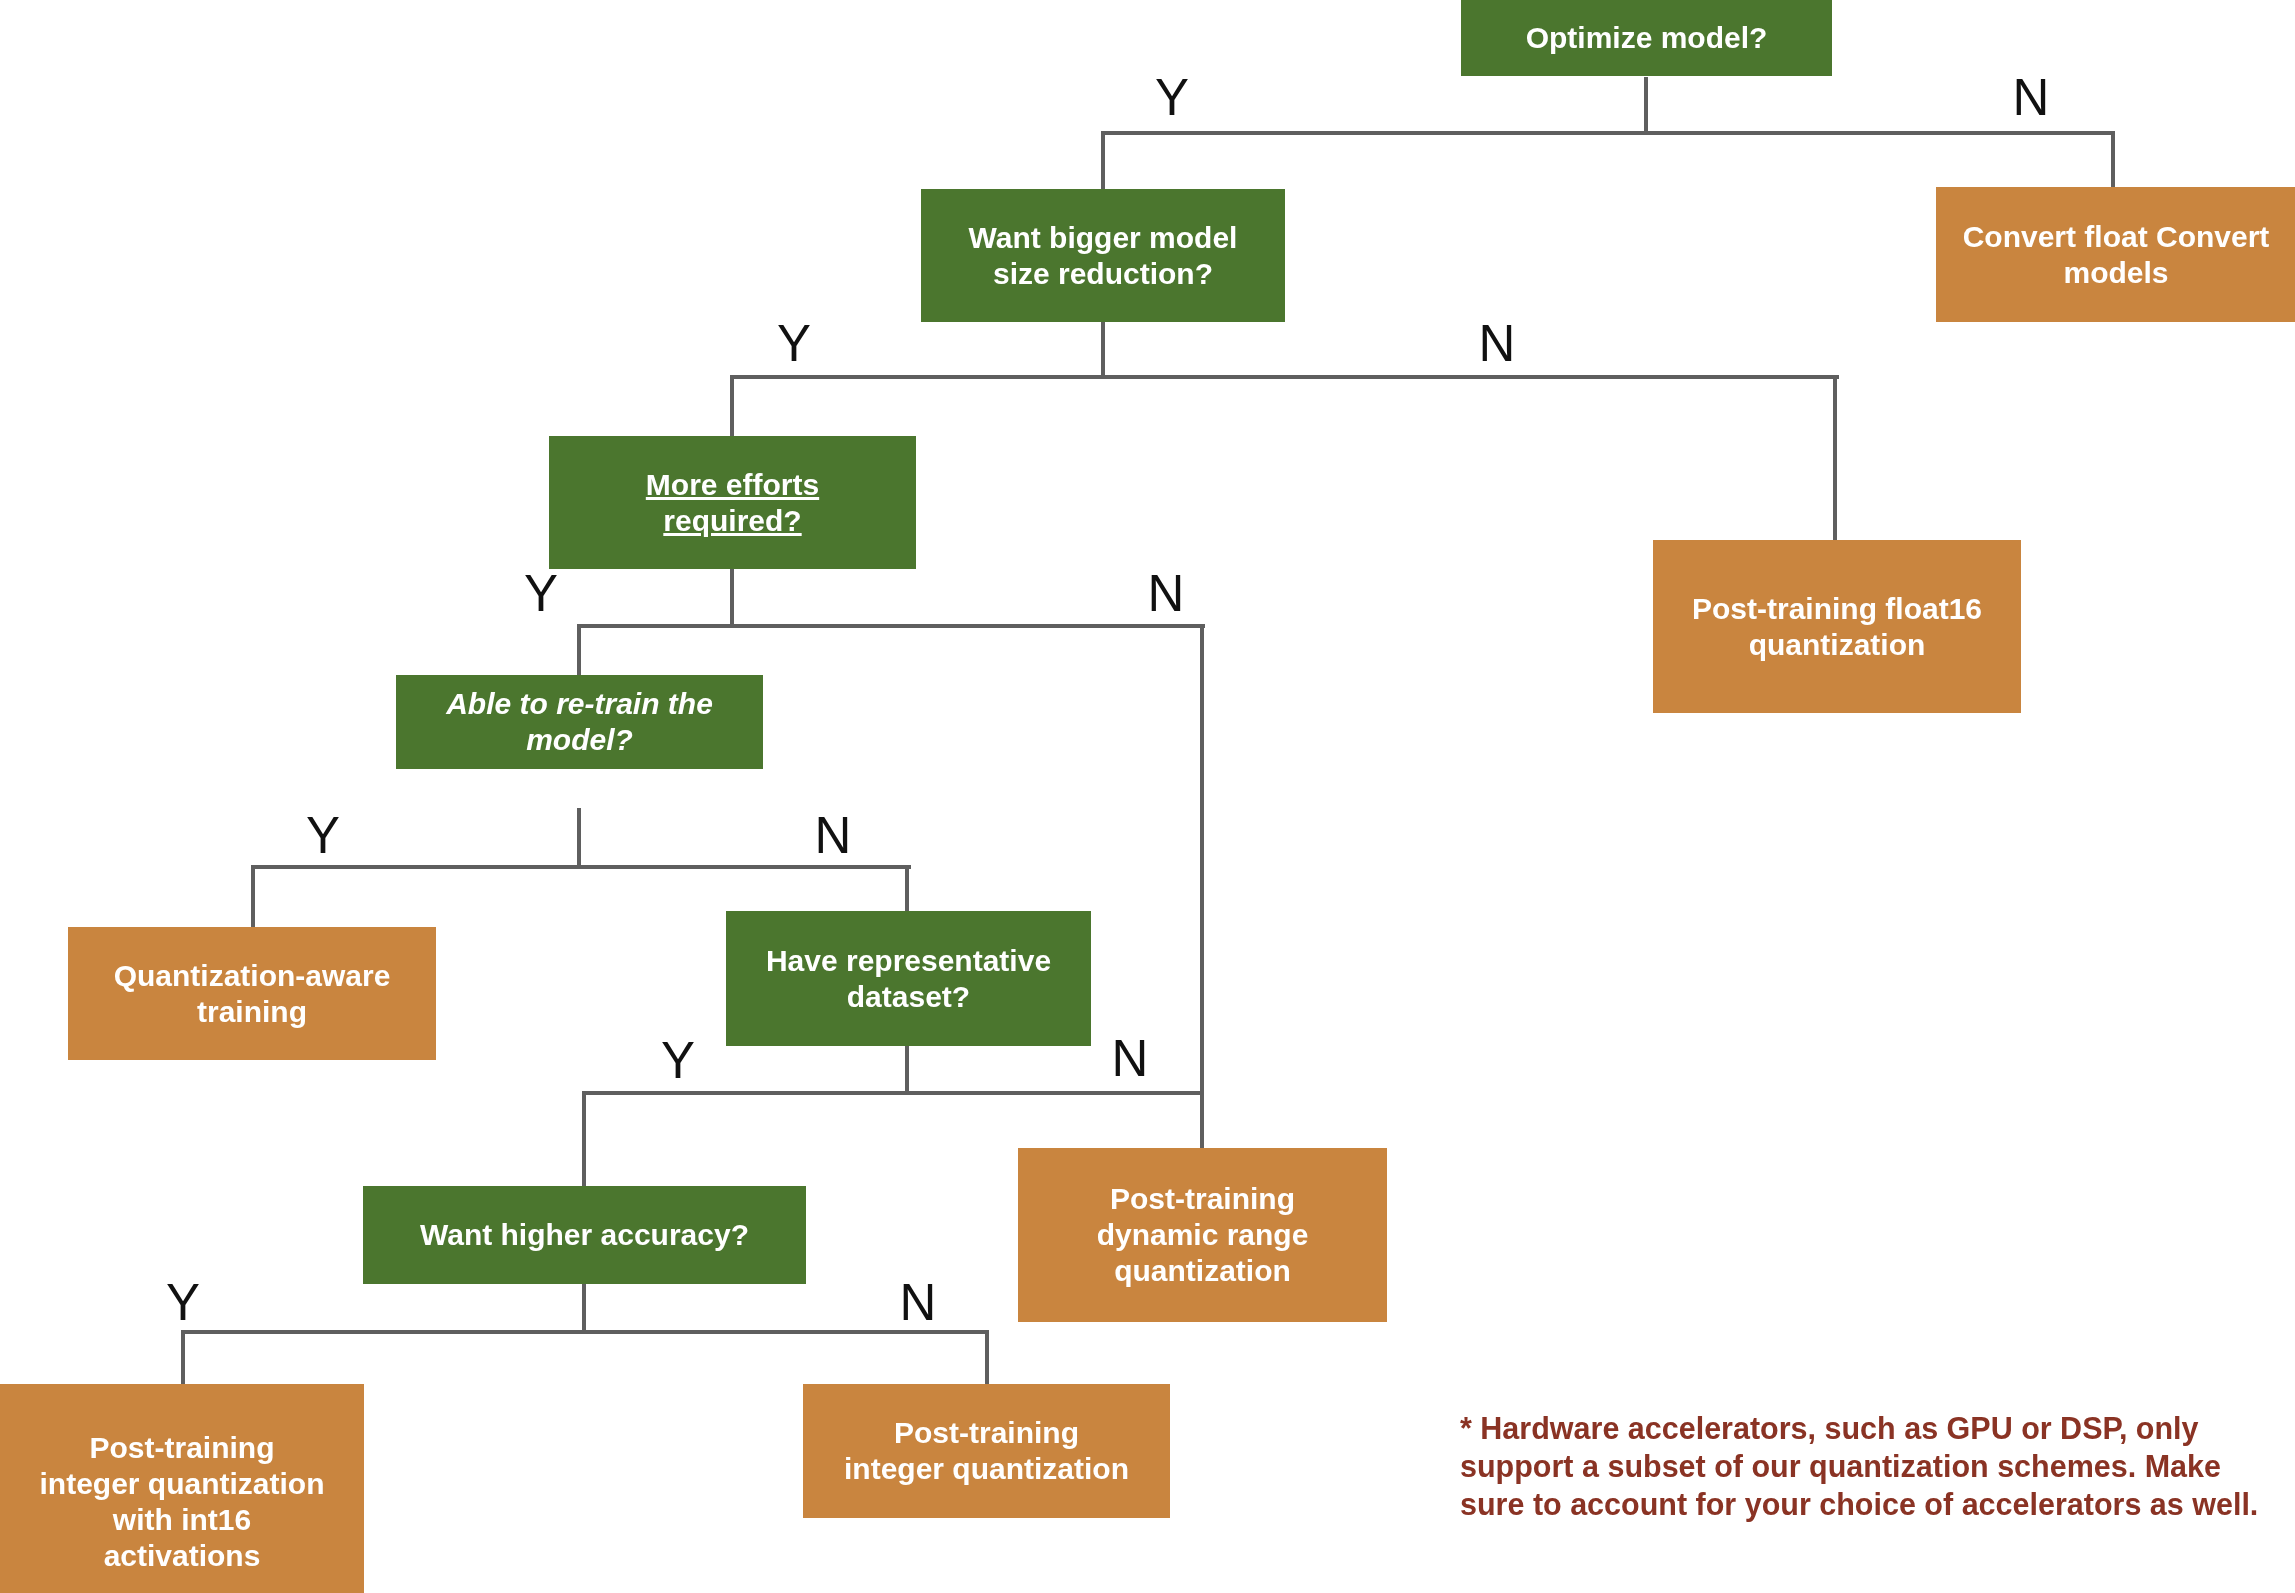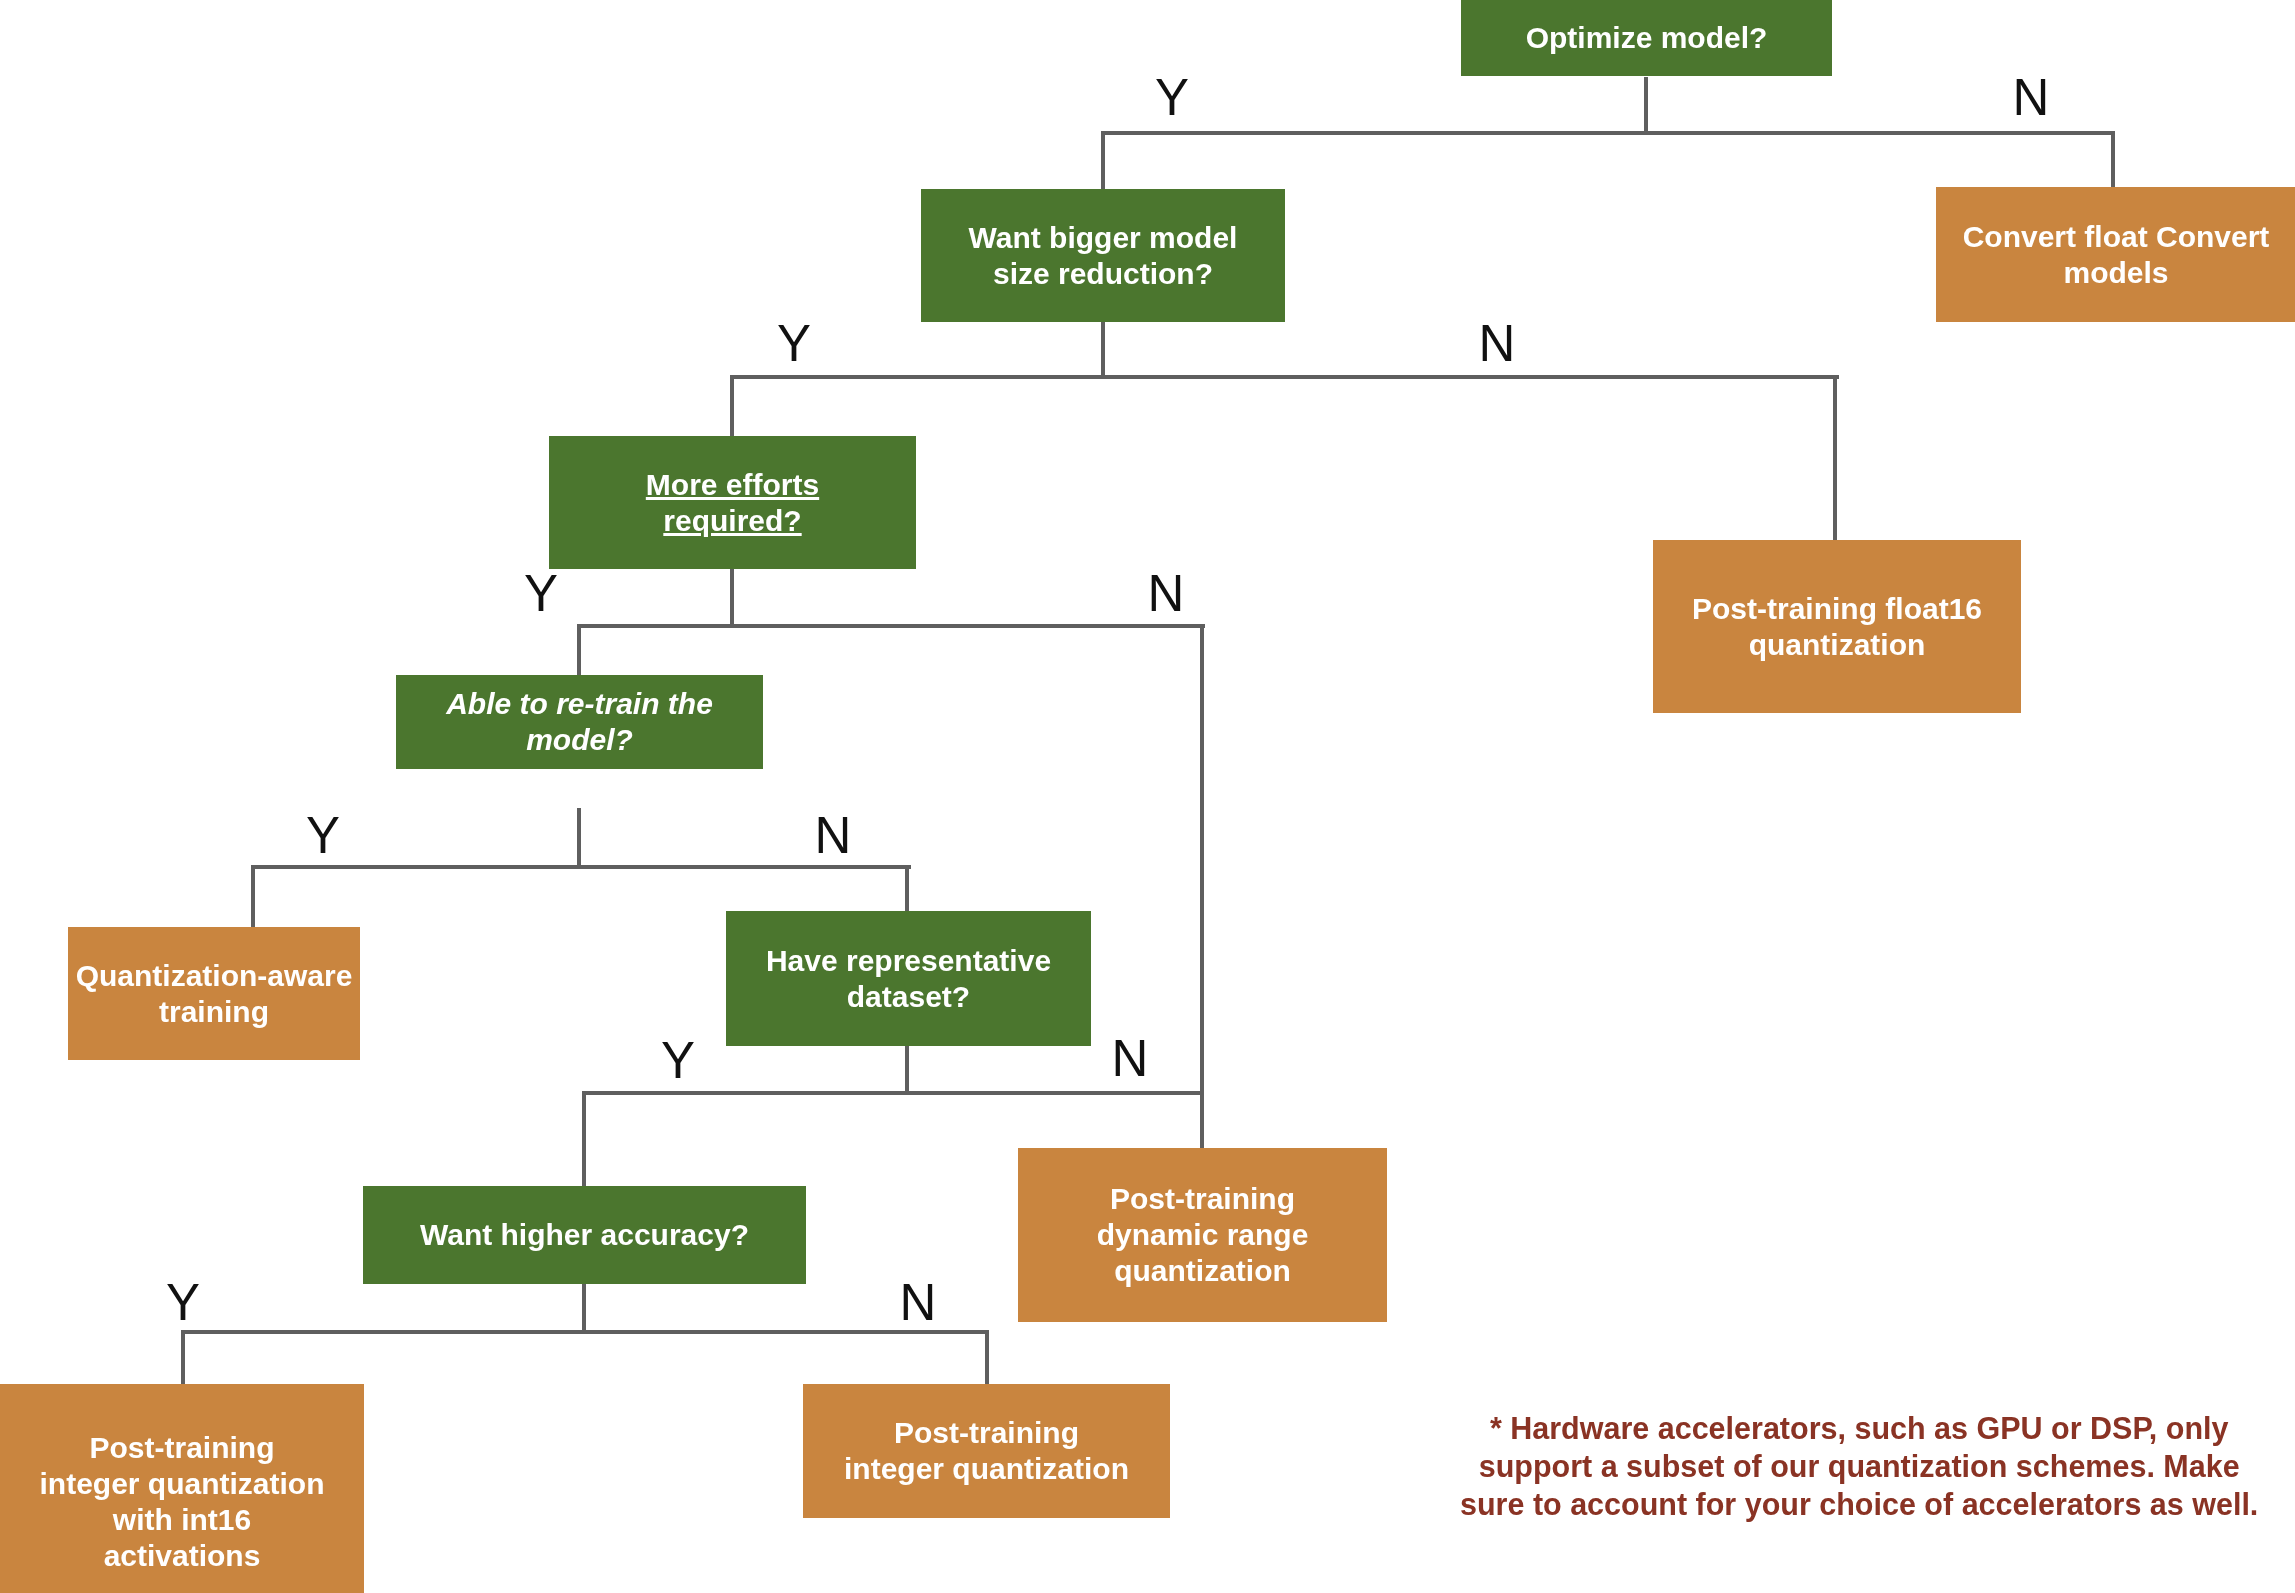--- a/index.html
+++ b/index.html
@@ -97,33 +97,33 @@
   <div class="node q" style="left: 921px; top: 189px; width: 364px; height: 133px; background: rgb(75, 118, 46); color: rgb(255, 255, 255);">Want bigger model
 size reduction?</div>
   <div class="node a" style="left: 1936px; top: 187px; width: 360px; height: 135px; background: rgb(201, 133, 63); color: rgb(255, 255, 255);">Convert float Convert
 models</div>
   <div class="node q" style="left: 549px; top: 436px; width: 367px; height: 133px; background: rgb(75, 118, 46); color: rgb(255, 255, 255); text-decoration: underline;">More efforts
 required?</div>
   <div class="node a" style="left: 1653px; top: 540px; width: 368px; height: 173px; background: rgb(201, 133, 63); color: rgb(255, 255, 255);">Post-training float16
 quantization</div>
   <div class="node q" style="left: 396px; top: 675px; width: 367px; height: 94px; background: rgb(75, 118, 46); color: rgb(255, 255, 255); font-style: italic;">Able to re-train the
 model?</div>
-  <div class="node a" style="left: 68px; top: 927px; width: 292px; height: 133px; background: rgb(201, 133, 63); color: rgb(255, 255, 255);">Quantization-aware
+  <div class="node a" style="left: 68px; top: 927px; width: 368px; height: 133px; background: rgb(201, 133, 63); color: rgb(255, 255, 255);">Quantization-aware
 training</div>
   <div class="node q" style="left: 726px; top: 911px; width: 365px; height: 135px; background: rgb(75, 118, 46); color: rgb(255, 255, 255);">Have representative
 dataset?</div>
   <div class="node q" style="left: 363px; top: 1186px; width: 443px; height: 98px; background: rgb(75, 118, 46); color: rgb(255, 255, 255);">Want higher accuracy?</div>
   <div class="node a" style="left: 1018px; top: 1148px; width: 369px; height: 174px; background: rgb(201, 133, 63); color: rgb(255, 255, 255);">Post-training
 dynamic range
 quantization</div>
   <div class="node a" style="left: 0px; top: 1384px; width: 364px; height: 236px; background: rgb(201, 133, 63); color: rgb(255, 255, 255);">Post-training
 integer quantization
 with int16
 activations</div>
   <div class="node a" style="left: 803px; top: 1384px; width: 367px; height: 134px; background: rgb(201, 133, 63); color: rgb(255, 255, 255);">Post-training
 integer quantization</div>
 
-  <div class="footnote" style="color: rgb(138, 51, 36); text-align: center;">* Hardware accelerators, such as GPU or DSP, only
+  <div class="footnote" style="color: rgb(138, 51, 36);">* Hardware accelerators, such as GPU or DSP, only
 support a subset of our quantization schemes. Make
 sure to account for your choice of accelerators as well.</div>
 
 </div>
 
 
 </body></html>

